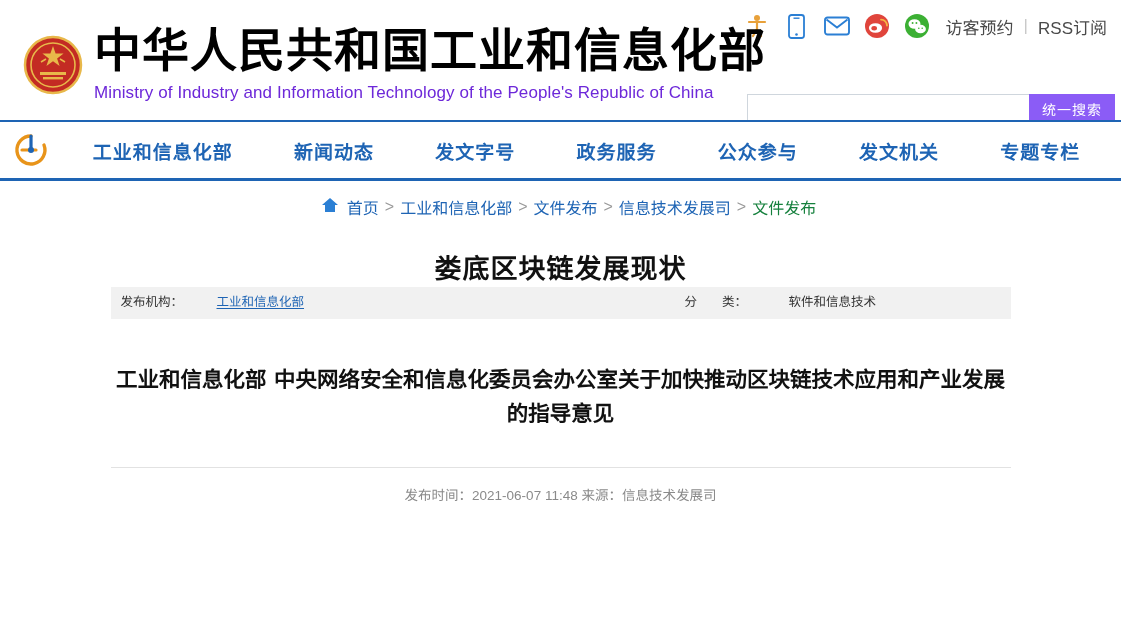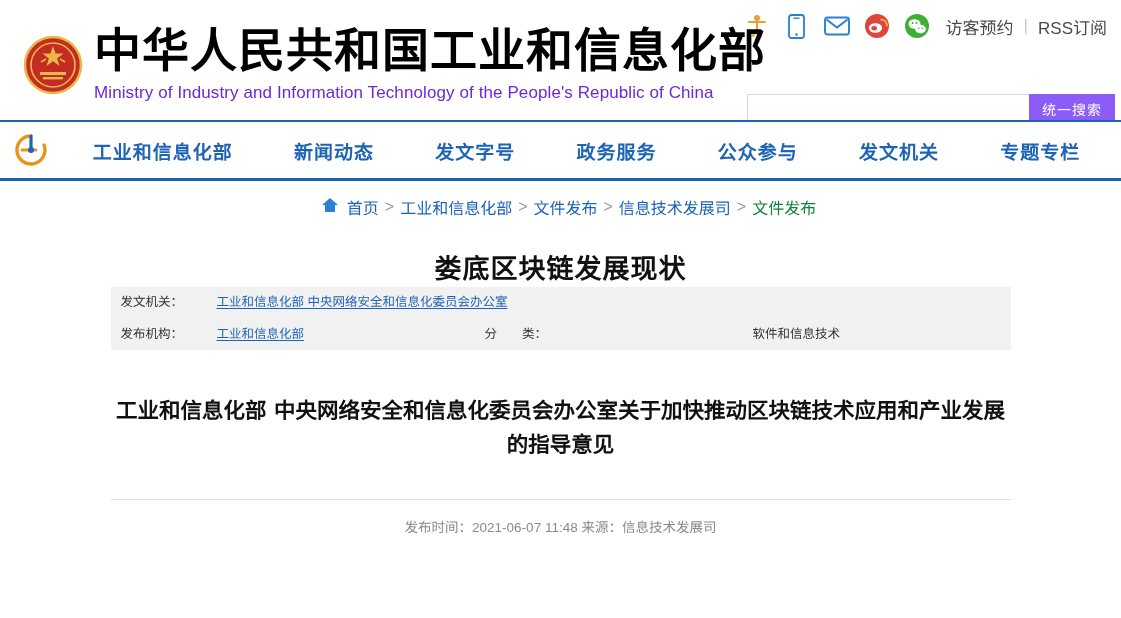--- a/index.html
+++ b/index.html
@@ -373,26 +373,20 @@
   <span class="plain" data-name="breadcrumb-item-document-release">文件发布</span>
 </div>
 
 <div class="main" data-name="document-main">
 
   <div class="doc-title" data-name="page-title">娄底区块链发展现状</div>
 
   <table class="meta" data-name="document-meta-table">
     <tbody>
       <tr class="shade" data-name="table-row">
-        <td class="lbl" data-name="meta-label-issuing-agency">发文机关：</td>
-        <td colspan="3" data-name="meta-value-issuing-agency">
-          <span class="val-link" data-name="issuing-agency-link">工业和信息化部 中央网络安全和信息化委员会办公室</span>
-        </td>
-      </tr>
-      <tr class="shade" data-name="table-row">
         <td class="lbl" data-name="meta-label-publisher">发布机构：</td>
         <td class="half" data-name="meta-value-publisher">
           <span class="val-link" data-name="publisher-link">工业和信息化部</span>
         </td>
         <td class="lbl-wide" data-name="meta-label-category">分　　类：</td>
         <td data-name="meta-value-category">软件和信息技术</td>
       </tr>
     </tbody>
   </table>
 

